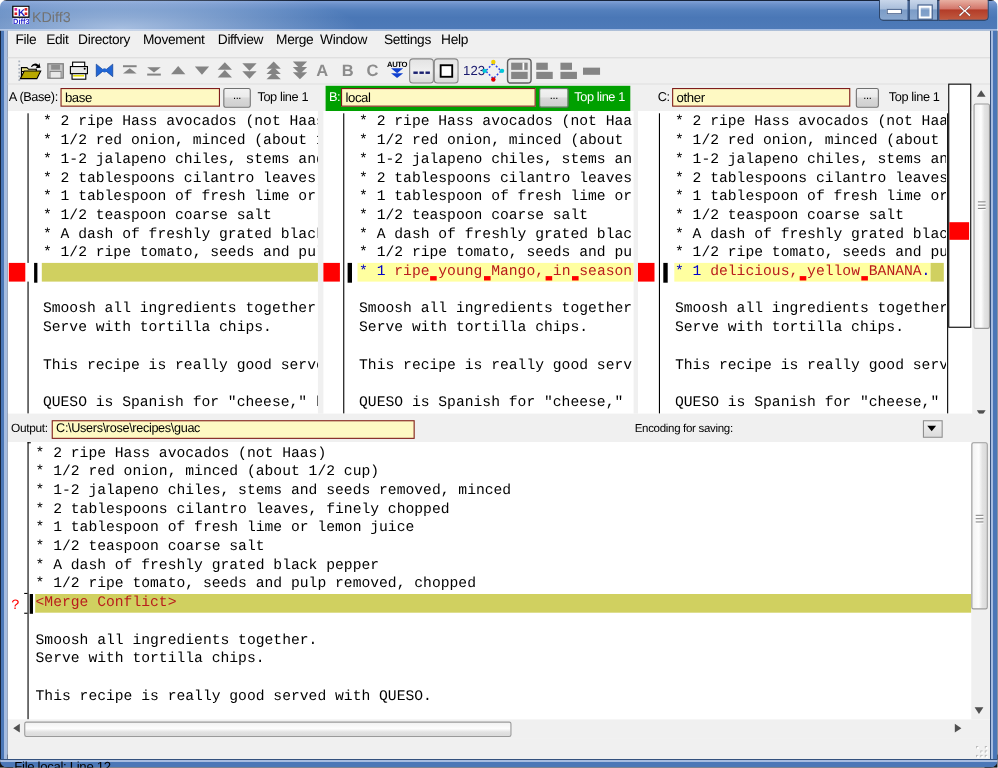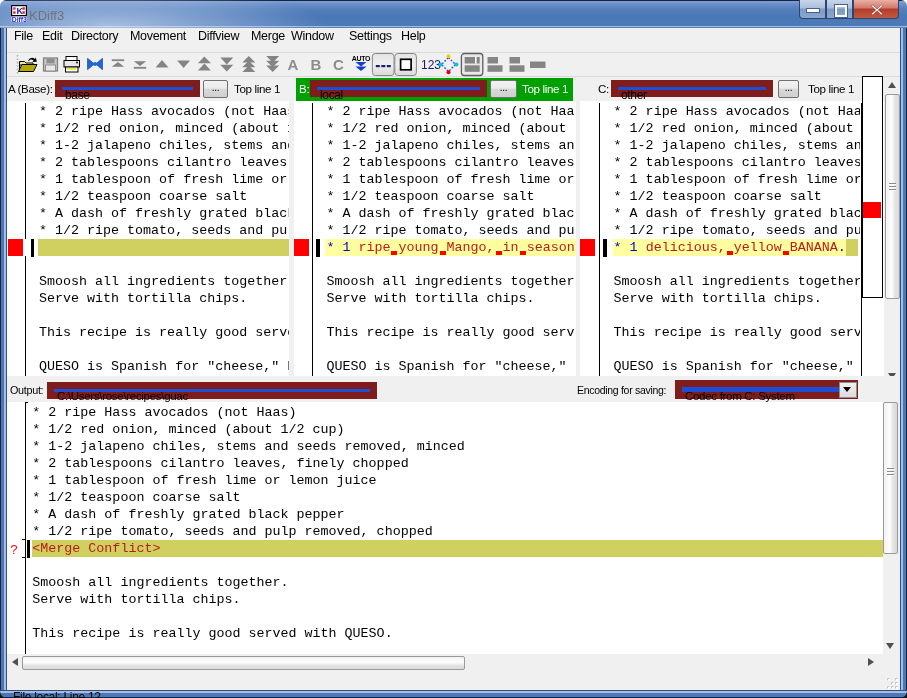--- a/index.html
+++ b/index.html
@@ -24,21 +24,21 @@
 #bmax{left:826px;width:27px;background:linear-gradient(180deg,#c8d6ea 0,#a9bedb 45%,#7b9cc7 50%,#8aa8cf 100%);}
 #bclose{left:853px;width:46px;border-radius:0 0 4px 0;background:linear-gradient(180deg,#e8b0a2 0,#d3766a 45%,#b33c28 50%,#c05a40 100%);}
 .wglyph{position:absolute;color:#fff;text-shadow:0 0 1px #333;}
 
 #menubar{left:7px;top:28px;width:893px;height:24px;background:#f0f0f0;}
 .mi{position:absolute;top:1px;font-size:12.5px;color:#000;letter-spacing:-0.3px;}
 #toolbar{left:7px;top:52px;width:893px;height:25px;background:#f0f0f0;}
 
 #hdr{left:7px;top:77px;width:893px;height:23.5px;background:#f0f0f0;font-size:11.6px;letter-spacing:-0.35px;}
 #bgreen{position:absolute;left:289px;top:0.5px;width:277px;height:23px;background:#00a000;}
-.hin{position:absolute;top:3px;height:17px;background:#1d4ed8;border:7px solid #7f1d1d;box-sizing:border-box;font-size:12px;padding:1px 0 0 3px;}
+.hin{position:absolute;top:3px;height:17px;background:#fef9c3;border:1px solid #7f1d1d;box-sizing:border-box;font-size:12px;padding:1px 0 0 3px;}
 .hbtn{position:absolute;top:3px;height:18px;background:linear-gradient(180deg,#f2f2f2,#ebebeb 45%,#d9d9d9 50%,#cfcfcf);border:1px solid #707070;border-radius:2px;box-sizing:border-box;font-size:10px;text-align:center;line-height:13px;color:#000;}
 .hlab{position:absolute;top:5px;letter-spacing:-0.35px;}
 
 #diffarea{left:7px;top:100.5px;width:893px;height:275.8px;background:#fff;}
 .gap{position:absolute;top:0;height:100%;background:#f0f0f0;}
 .vline{position:absolute;width:1px;background:#000;}
 .bar9{position:absolute;width:3.6px;background:#000;}
 .redmark{position:absolute;background:#f00;}
 
 .sbtrack{position:absolute;background:#f0f0f0;}
@@ -289,21 +289,20 @@
       <i style="top:0"></i>
       <i style="top:3px"></i>
       <i style="top:6px"></i>
     </div>
  <div class="arr" style="left:881px;top:272px;border-left:4.5px solid transparent;border-right:4.5px solid transparent;border-top:6px solid #505050;"></div>
 </div>
 <div class="abs" id="outrow">
  <span style="position:absolute;left:3px;top:8px;font-size:10.8px;">Output:</span>
  <div class="hin" style="left:40px;top:6px;width:330px;font-size:11.5px;">C:\Users\rose\recipes\guac</div>
  <span style="position:absolute;left:570px;top:8px;font-size:10.5px;">Encoding for saving:</span>
- <div class="hin" style="left:668px;top:4px;width:183px;height:19px;padding-top:3px;font-size:11.5px;">Codec from C: System</div>
  <div style="position:absolute;left:831.5px;top:5.5px;width:18px;height:16.5px;background:linear-gradient(180deg,#f0f0f0,#dcdcdc);border:1px solid #8e8e8e;box-sizing:border-box;"></div>
  <div class="arr" style="left:836px;top:11px;border-left:4px solid transparent;border-right:4px solid transparent;border-top:5px solid #000;"></div>
 </div>
 <div class="abs" id="mergearea">
 
  <div class="abs" style="left:24.5px;top:138.2px;width:851.5px;height:17px;background:#d0d060;"></div>
 
  <div class="vline" style="left:17.5px;top:0;height:251.7px;"></div>
 
  <div class="abs" style="left:17.5px;top:0;width:3.4px;height:1.2px;background:#000;"></div>

